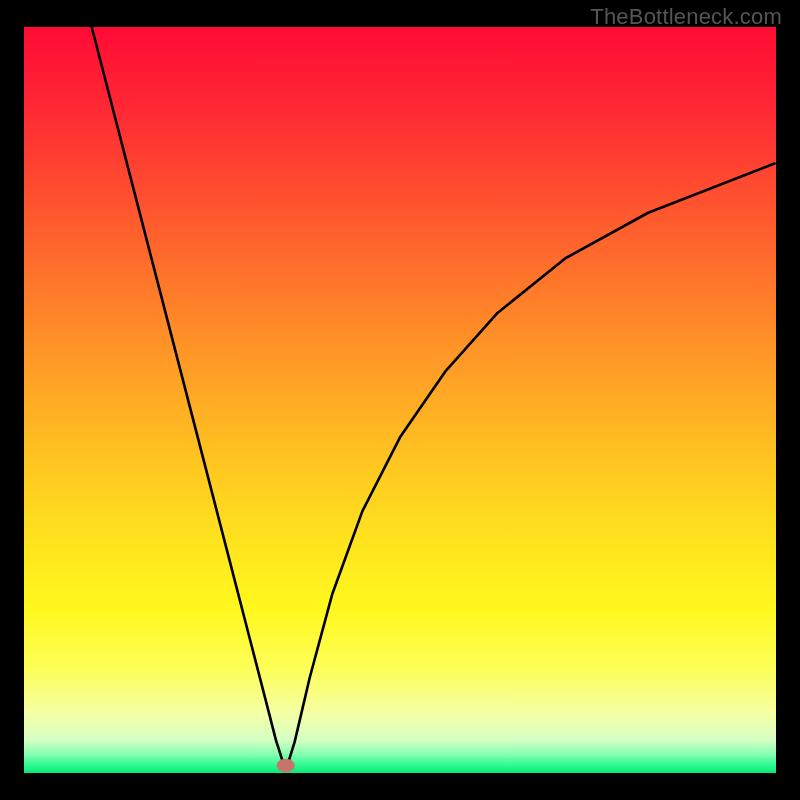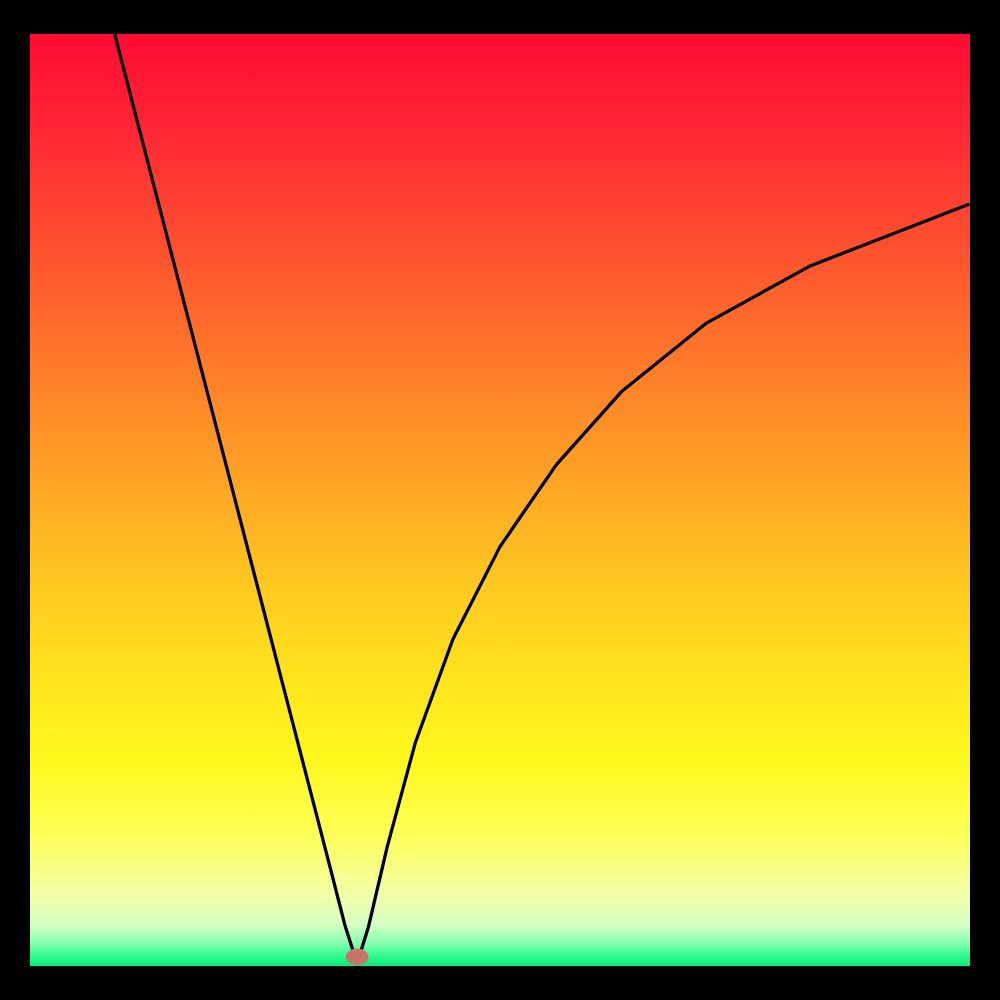--- a/index.html
+++ b/index.html
@@ -34,20 +34,21 @@
     width: 752px;
     height: 746px;
     display: block;
   }
 </style>
 </head>
 <body>
 
 <div class="frame">
 
+  <div class="watermark">TheBottleneck.com</div>
 
   <svg class="plot" viewBox="0 0 100 100" preserveAspectRatio="none">
     <defs>
       <linearGradient id="bg-grad" x1="0" y1="0" x2="0" y2="1">
           <stop offset="0%" stop-color="#ff0b35"></stop>
           <stop offset="10%" stop-color="#ff2634"></stop>
           <stop offset="20%" stop-color="#ff4730"></stop>
           <stop offset="30%" stop-color="#ff682c"></stop>
           <stop offset="40%" stop-color="#ff8a28"></stop>
           <stop offset="50%" stop-color="#ffab24"></stop>

